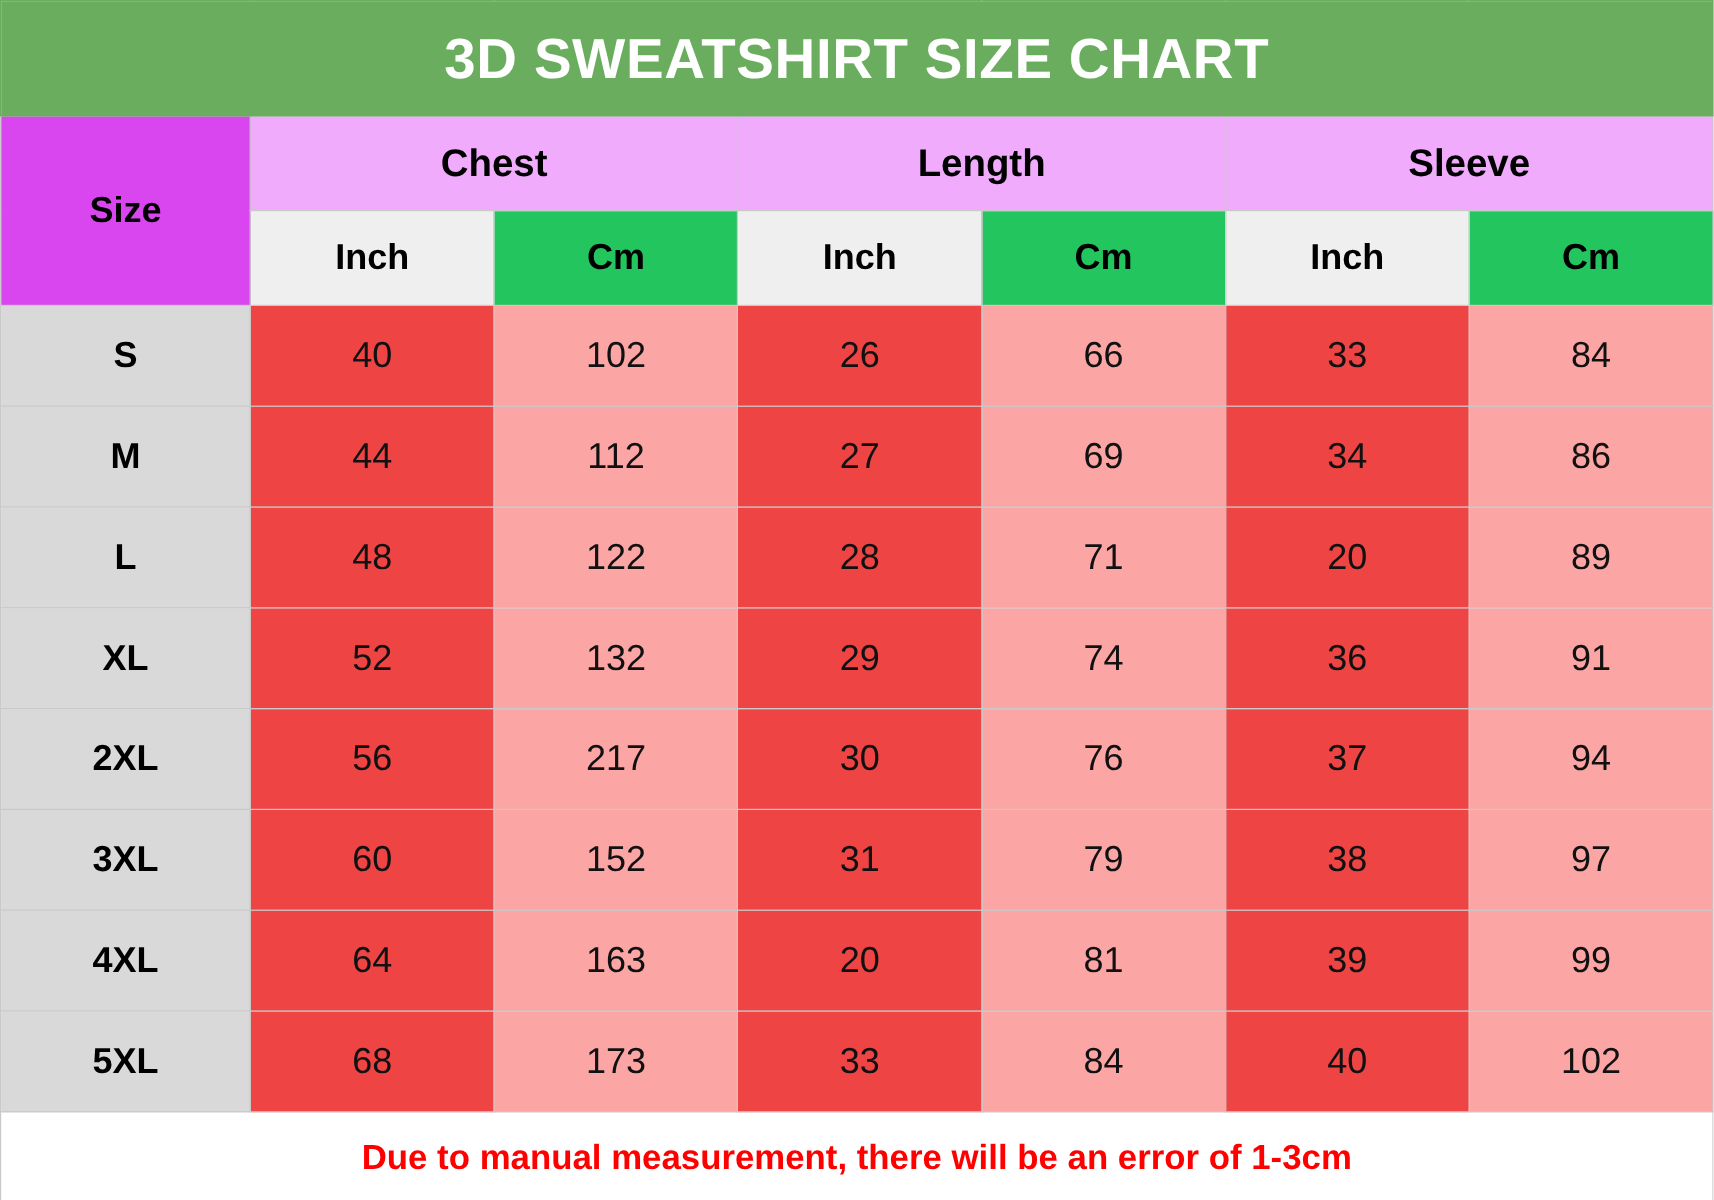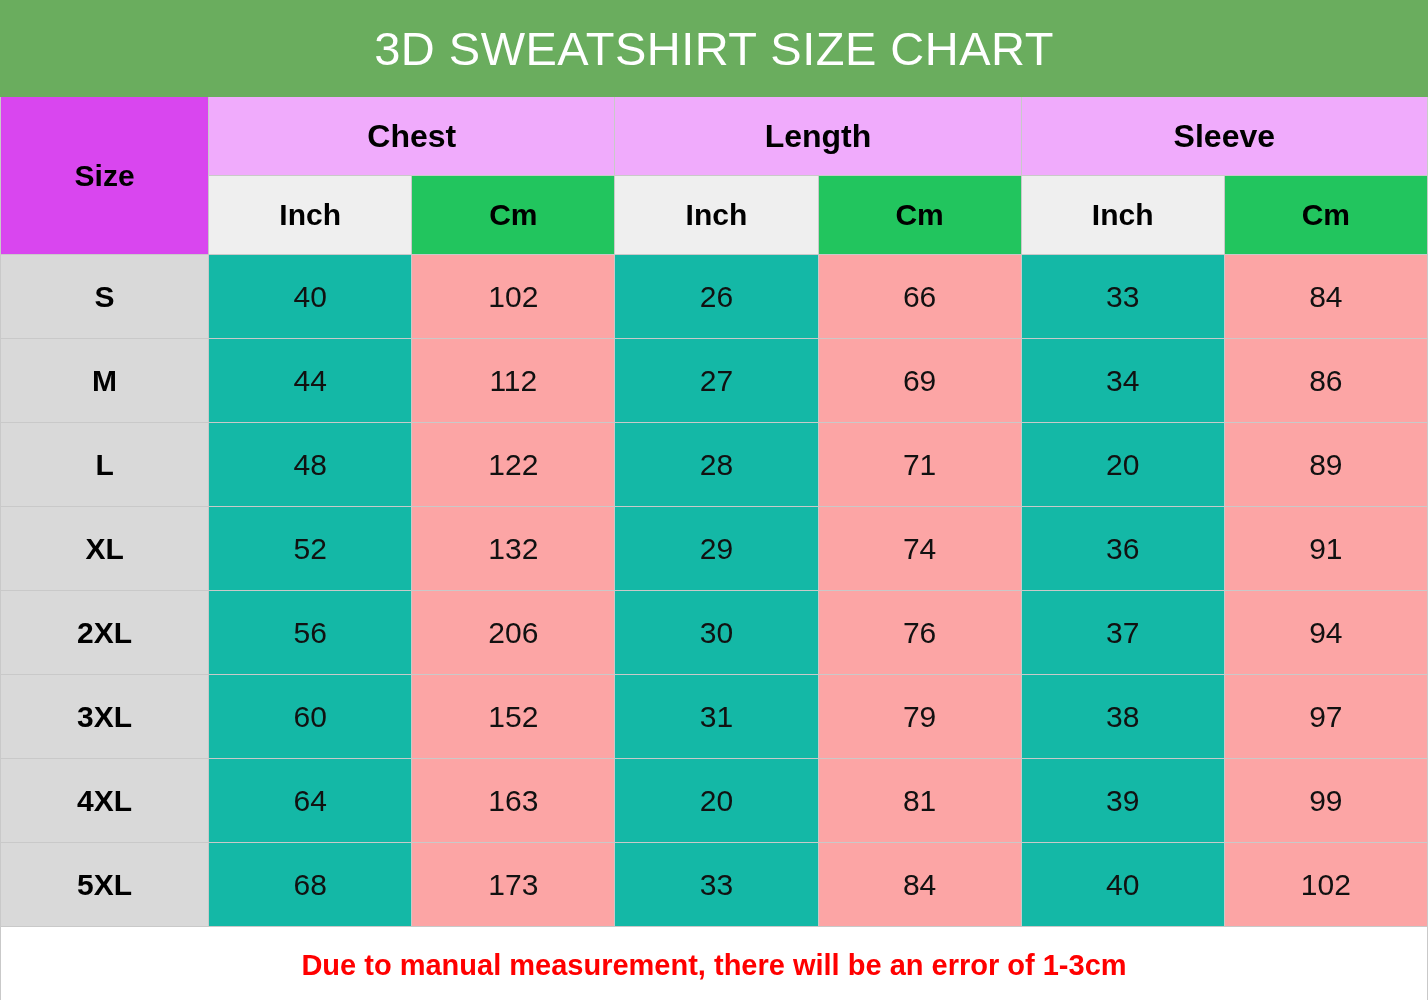--- a/index.html
+++ b/index.html
@@ -27,21 +27,21 @@
   table.size-chart td, table.size-chart th {
     border: 1px solid #c9c9c9;
     text-align: center;
     vertical-align: middle;
     padding: 0;
   }
   .title-cell {
     background: #6aad5e;
     color: #ffffff;
     font-size: 47px;
-    font-weight: normal;
+    font-weight: bold;
     height: 95px;
     letter-spacing: 0.5px;
     border: 1px solid #6aad5e !important;
   }
   .grp-head {
     background: #f0abfc;
     font-size: 32px;
     font-weight: bold;
     color: #000000;
     height: 78px;
@@ -65,21 +65,21 @@
   .row-size {
     background: #d9d9d9;
     font-size: 30px;
     font-weight: bold;
     color: #000000;
     height: 83px;
   }
   .cell {
     font-size: 30px;
     color: #111111;
-    background: #14b8a6;
+    background: #ef4444;
     height: 83px;
   }
   .cell.shade {
     background: #fca5a5;
   }
   .note-cell {
     background: #ffffff;
     color: #ff0000;
     font-size: 29px;
     font-weight: bold;
@@ -153,21 +153,21 @@
         <td class="cell">52</td>
         <td class="cell shade">132</td>
         <td class="cell">29</td>
         <td class="cell shade">74</td>
         <td class="cell">36</td>
         <td class="cell shade">91</td>
       </tr>
       <tr>
         <td class="row-size">2XL</td>
         <td class="cell">56</td>
-        <td class="cell shade">206</td>
+        <td class="cell shade">217</td>
         <td class="cell">30</td>
         <td class="cell shade">76</td>
         <td class="cell">37</td>
         <td class="cell shade">94</td>
       </tr>
       <tr>
         <td class="row-size">3XL</td>
         <td class="cell">60</td>
         <td class="cell shade">152</td>
         <td class="cell">31</td>

